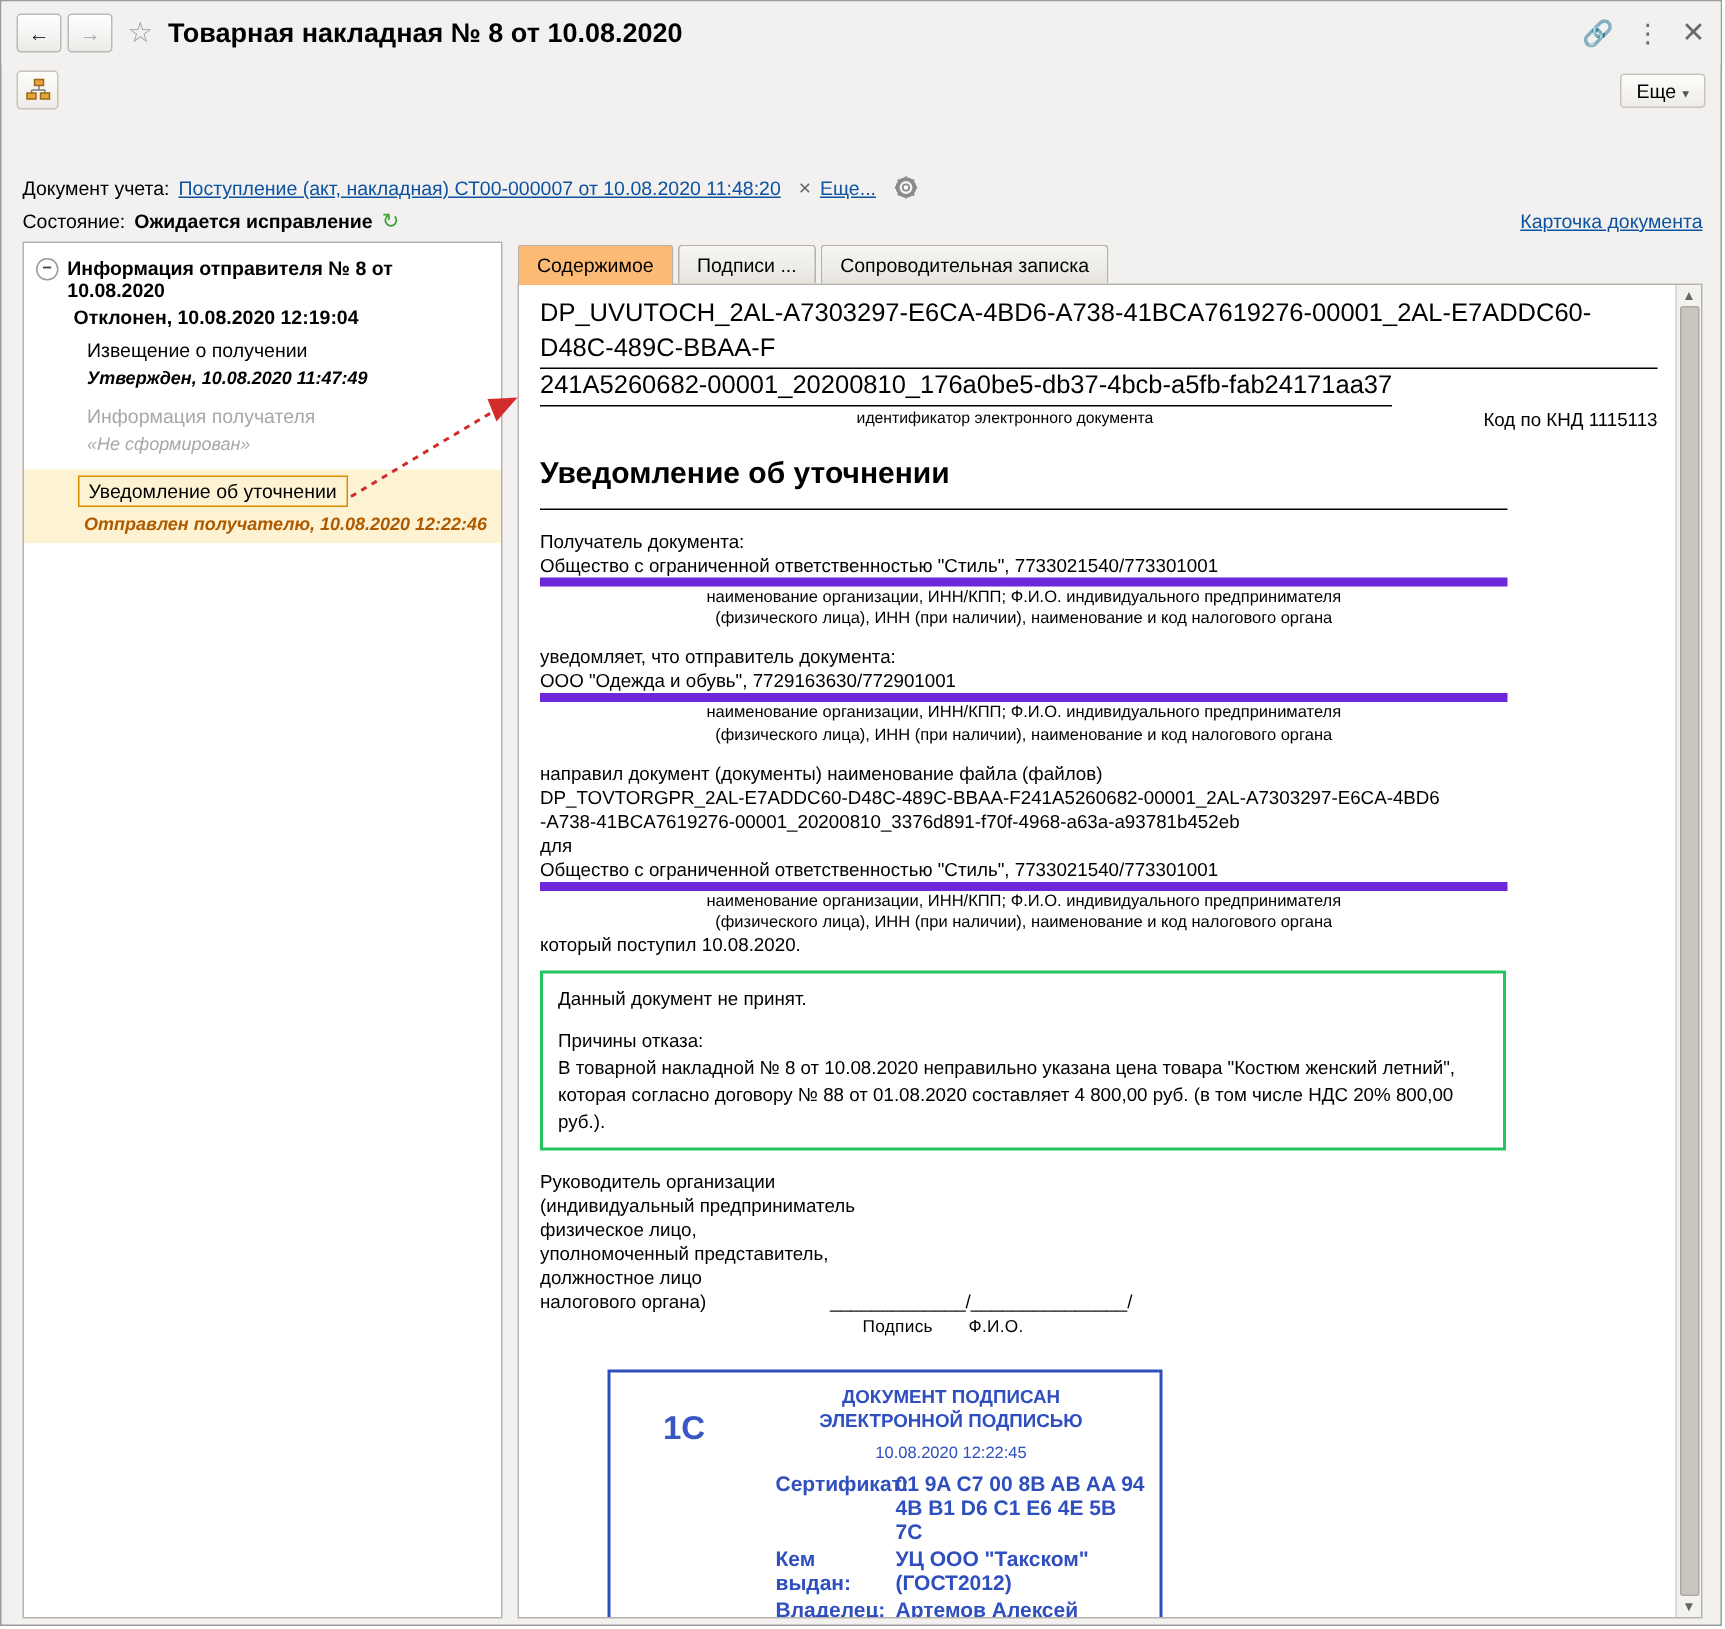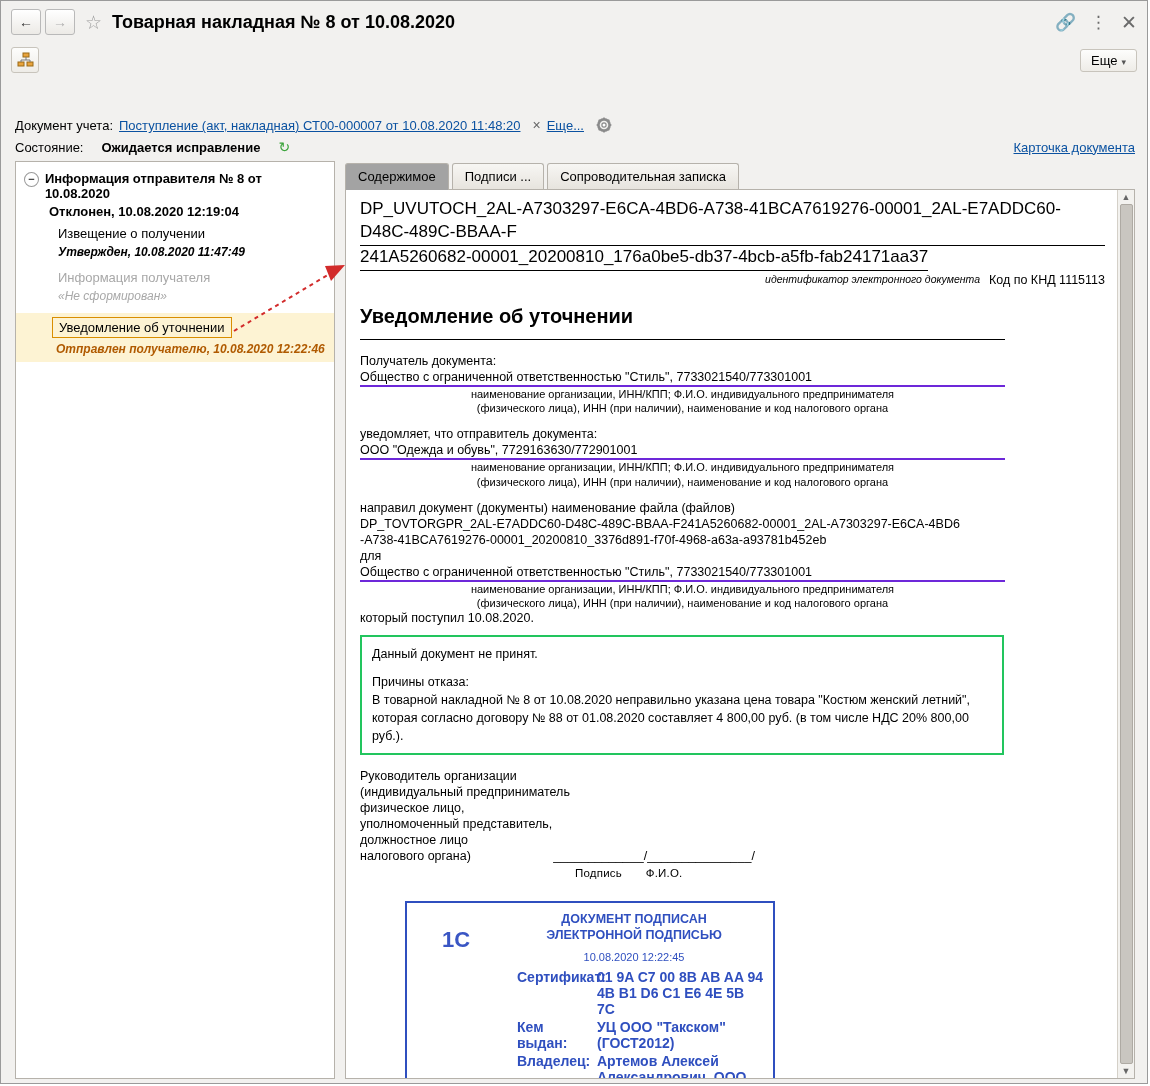--- a/index.html
+++ b/index.html
@@ -46,21 +46,21 @@
   }
   .more-btn .caret{font-size:9px;margin-left:4px;color:#555;}
   
   .docline{display:flex;align-items:flex-end;padding:2px 12px 0 14px;font-size:13px;gap:6px;}
   .docline .lbl{color:#000;}
   .link{color:#0b52a1;text-decoration:underline;cursor:pointer;margin-top:39px;}
   .xmark{color:#666;font-size:14px;margin-left:6px;cursor:pointer;}
   .gear{
     width:16px;height:16px;margin-left:6px;cursor:pointer;display:inline-block;
   }
-  .stateline{display:flex;align-items:center;padding:6px 12px 6px 14px;font-size:13px;gap:18px;}
+  .stateline{display:flex;align-items:center;padding:6px 12px 6px 14px;font-size:13px;gap:6px;}
   .stateline .bold{font-weight:bold;}
   .refresh{color:#3aa33a;font-size:14px;cursor:pointer;}
   .card-link{margin-left:auto;color:#0b52a1;text-decoration:underline;cursor:pointer;font-size:13px;}
   
   .main{display:flex;padding:0 12px 12px 14px;gap:10px;height:930px;box-sizing:border-box;}
   .leftpane{
     width:320px;border:1px solid #b6b2ab;background:#ffffff;box-sizing:border-box;
     padding:6px 0 0 0;position:relative;
   }
   .tree-root{display:flex;align-items:flex-start;padding:3px 6px 0 6px;font-weight:bold;font-size:13px;}
@@ -83,43 +83,43 @@
   }
   .hl-sub{color:#b05a00;font-style:italic;font-weight:bold;font-size:12px;padding:4px 0 0 40px;}
   
   .rightpane{flex:1;display:flex;flex-direction:column;}
   .tabs{display:flex;align-items:flex-end;height:28px;}
   .tab{
     border:1px solid #b6b2ab;border-bottom:none;border-radius:3px 3px 0 0;
     padding:5px 12px 5px 12px;font-size:13px;background:linear-gradient(#f7f6f3,#e7e4de);
     margin-right:3px;cursor:pointer;color:#000;
   }
-  .tab.active{background:#a3a3a3;position:relative;top:1px;padding-bottom:6px;}
+  .tab.active{background:#fdba74;position:relative;top:1px;padding-bottom:6px;}
   .docframe{
     flex:1;border:1px solid #b6b2ab;background:#fff;box-sizing:border-box;
     display:flex;overflow:hidden;
   }
   .docscroll{flex:1;padding:8px 12px 8px 14px;overflow:hidden;position:relative;font-size:12px;}
   .scrollbar{
     width:16px;border-left:1px solid #d4d0c8;background:#f3f2ef;display:flex;flex-direction:column;
     align-items:center;justify-content:space-between;padding:2px 0;
   }
   .sb-arrow{font-size:9px;color:#666;cursor:pointer;}
   .sb-thumb{
     width:11px;flex:1;margin:2px 0;background:#c9c6c0;border:1px solid #aeaaa3;border-radius:2px;
     cursor:pointer;
   }
   
   .guid{font-size:17px;line-height:1.35;border-bottom:1px solid #000;display:inline-block;padding-bottom:1px;}
-  .guid-caption{text-align:right;font-size:10.5px;color:#000;margin:2px 0 0 0;width:620px;font-style:italic;}
+  .guid-caption{text-align:center;font-size:10.5px;color:#000;margin:2px 0 0 0;width:620px;}
   .knd{text-align:right;font-size:12.5px;margin-top:-12px;}
   .doc-title{font-size:20px;font-weight:bold;margin:18px 0 8px 0;}
   .rule{border-bottom:1px solid #000;height:1px;margin:10px 0 14px 0;width:645px;}
   .blk{margin:0 0 2px 0;font-size:12.5px;}
-  .underline-line{border-bottom:2px solid #6d28d9;display:block;width:645px;font-size:12.5px;padding-bottom:1px;}
+  .underline-line{border-bottom:6px solid #6d28d9;display:block;width:645px;font-size:12.5px;padding-bottom:1px;}
   .hint{text-align:center;font-size:11px;width:645px;line-height:1.3;}
   .spacer{height:12px;}
   .reject-box{
     border:2px solid #22c55e;padding:8px 10px;margin:10px 0 14px 0;width:620px;font-size:12.5px;line-height:1.45;
   }
   .sig-lines{margin:4px 0 0 200px;font-size:12.5px;}
   .sig-caption{margin:2px 0 0 215px;font-size:11.5px;letter-spacing:.2px;}
   
   .stamp{
     margin:22px 0 0 45px;width:370px;border:2px solid #2f4fbf;padding:8px 10px;box-sizing:border-box;

